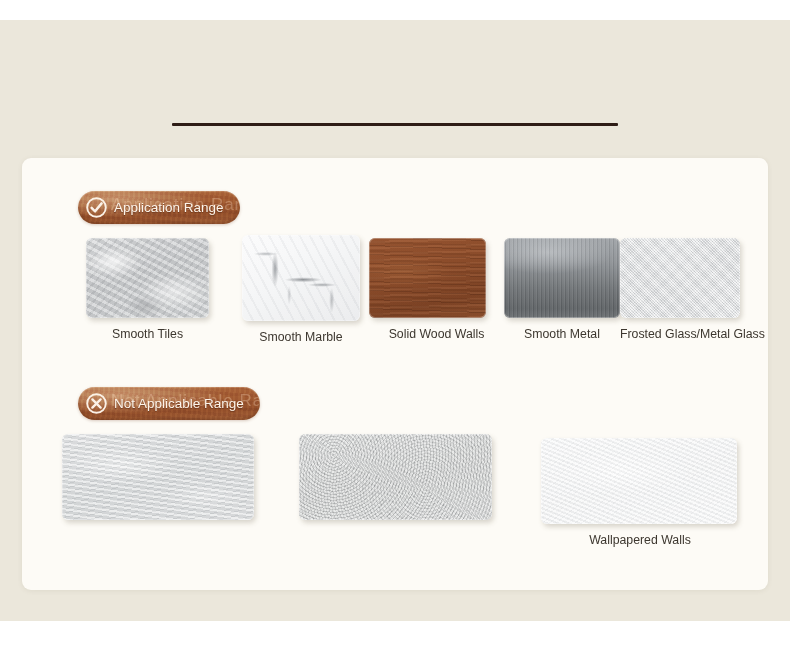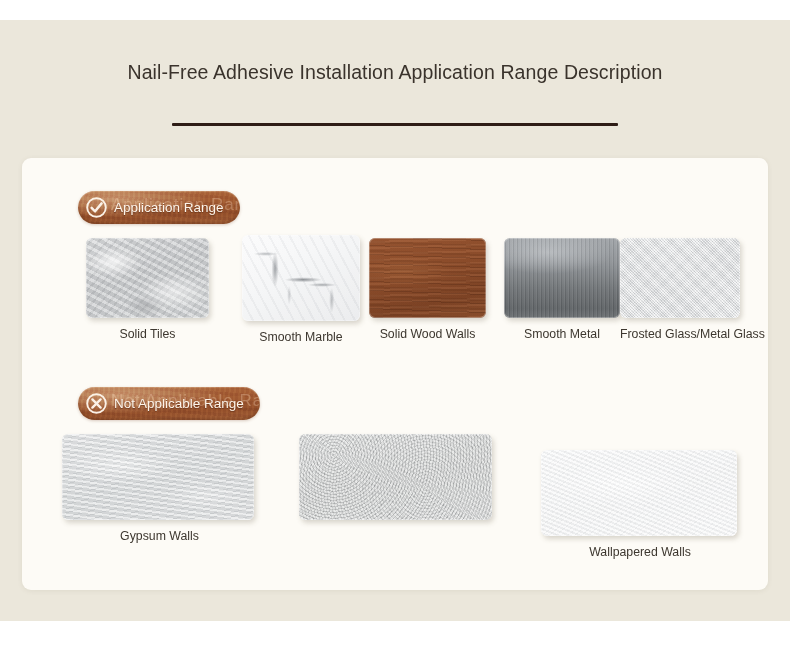--- a/index.html
+++ b/index.html
@@ -238,51 +238,48 @@
       linear-gradient(165deg, #f3f4f5 0%, #eaebec 52%, #f1f2f3 100%);
   }
 </style>
 </head>
 <body>
 
 <div id="page">
 
   <div id="beige-bg"></div>
 
-  <div id="title-block">
-    <div id="page-title">Nail-Free Adhesive Installation Application Range Description</div>
-  </div>
   <div id="title-rule"></div>
 
   <div id="card">
 
     <div class="badge" id="badge-applicable">
       <span class="badge-icon">
         <svg width="23" height="23" viewBox="0 0 23 23">
           <circle cx="11.5" cy="11.5" r="9.3" fill="none" stroke="#fbf1e6" stroke-width="1.9"></circle>
           <path d="M6.6 11.9 L10.1 15.3 L16.6 7.4" fill="none" stroke="#fbf1e6" stroke-width="2.5" stroke-linecap="round" stroke-linejoin="round"></path>
         </svg>
       </span>
       <span class="badge-ghost">Application Range</span>
       <span class="badge-text">Application Range</span>
     </div>
 
     <div class="row" id="row-applicable">
 
       <div class="swatch-item" style="left:64px; top:0; width:123px;">
         <div class="swatch tex-tiles" style="width:123px; height:80px;"></div>
-        <div class="swatch-label">Solid Tiles</div>
+        <div class="swatch-label">Smooth Tiles</div>
       </div>
 
       <div class="swatch-item" style="left:220px; top:-3px; width:118px;">
         <div class="swatch tex-marble" style="width:118px; height:86px;"></div>
         <div class="swatch-label">Smooth Marble</div>
       </div>
 
-      <div class="swatch-item" style="left:347px; top:0; width:117px;">
+      <div class="swatch-item" style="left:347px; top:0; width:135px;">
         <div class="swatch tex-wood" style="width:117px; height:80px;"></div>
         <div class="swatch-label">Solid Wood Walls</div>
       </div>
 
       <div class="swatch-item" style="left:482px; top:0; width:116px;">
         <div class="swatch tex-metal" style="width:116px; height:80px;"></div>
         <div class="swatch-label">Smooth Metal</div>
       </div>
 
       <div class="swatch-item" style="left:598px; top:0; width:120px;">
@@ -300,28 +297,27 @@
         </svg>
       </span>
       <span class="badge-ghost">Not Applicable Range</span>
       <span class="badge-text">Not Applicable Range</span>
     </div>
 
     <div class="row" id="row-not-applicable">
 
       <div class="swatch-item" style="left:40px; top:0; width:195px;">
         <div class="swatch tex-gypsum" style="width:192px; height:86px;"></div>
-        <div class="swatch-label">Gypsum Walls</div>
       </div>
 
       <div class="swatch-item" style="left:277px; top:0; width:195px;">
         <div class="swatch tex-cement" style="width:193px; height:86px;"></div>
       </div>
 
-      <div class="swatch-item" style="left:519px; top:16px; width:198px;">
+      <div class="swatch-item" style="left:519px; top:4px; width:198px;">
         <div class="swatch tex-wallpaper" style="width:196px; height:86px;"></div>
         <div class="swatch-label">Wallpapered Walls</div>
       </div>
 
     </div>
 
   </div>
 </div>
 
 </body></html>

